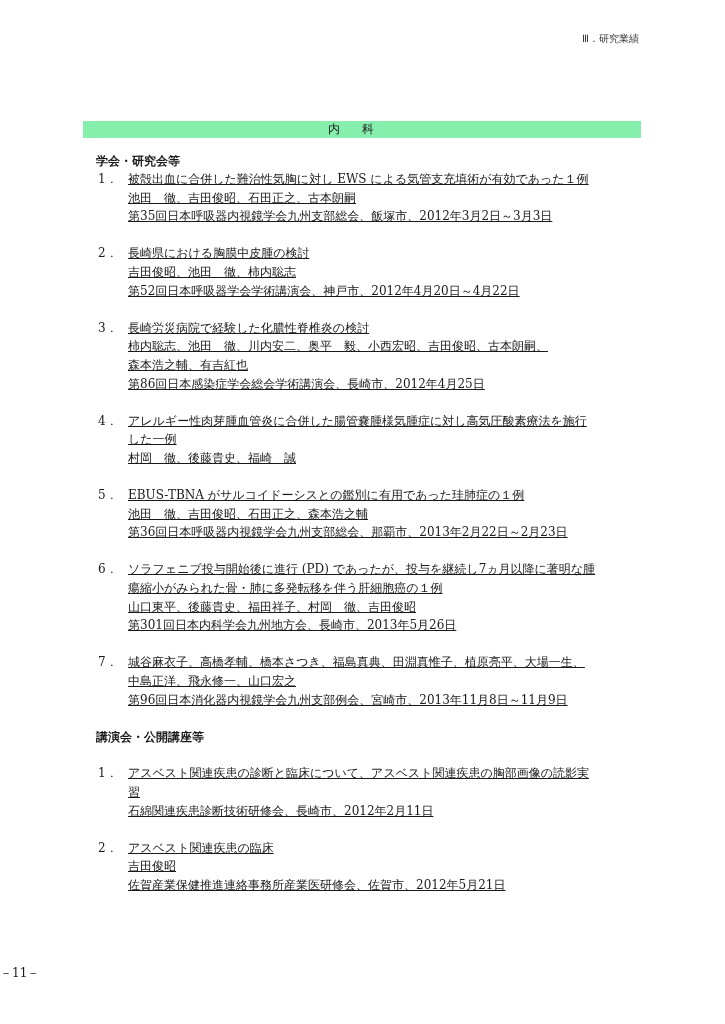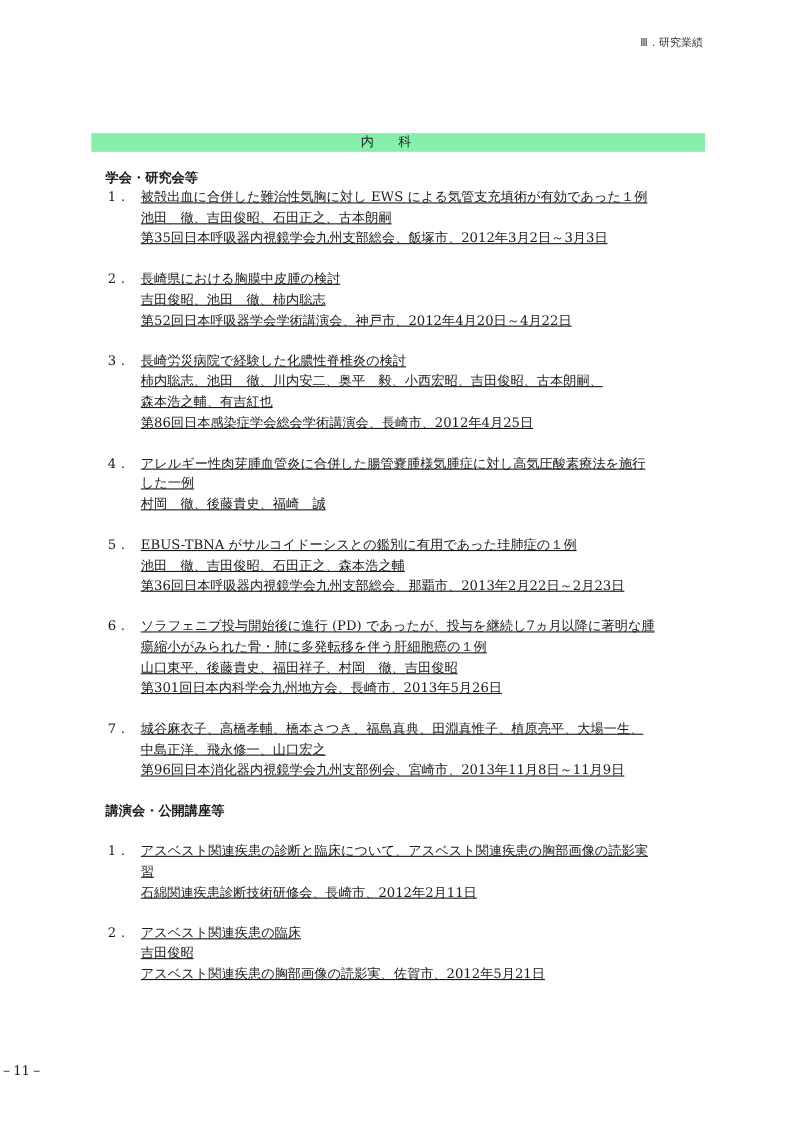--- a/index.html
+++ b/index.html
@@ -110,18 +110,18 @@
     <span class="line">アスベスト関連疾患の診断と臨床について、アスベスト関連疾患の胸部画像の読影実</span>
     <span class="line">習</span>
     <span class="line">石綿関連疾患診断技術研修会、長崎市、2012年2月11日</span>
   </div>
   <div class="gap"></div>
 
   <div class="entry">
     <span class="num">2．</span>
     <span class="line">アスベスト関連疾患の臨床</span>
     <span class="line">吉田俊昭</span>
-    <span class="line">アスベスト関連疾患の胸部画像の読影実、佐賀市、2012年5月21日</span>
+    <span class="line">佐賀産業保健推進連絡事務所産業医研修会、佐賀市、2012年5月21日</span>
   </div>
 
 </div>
 
 <div class="page-number">－11－</div>
 
 </body></html>

